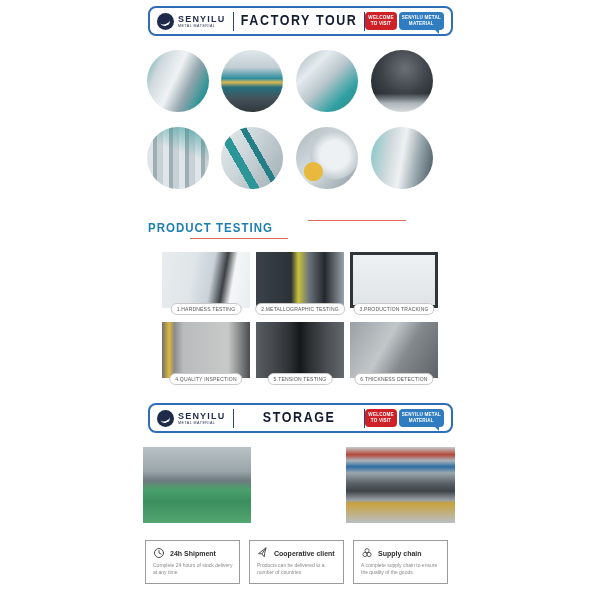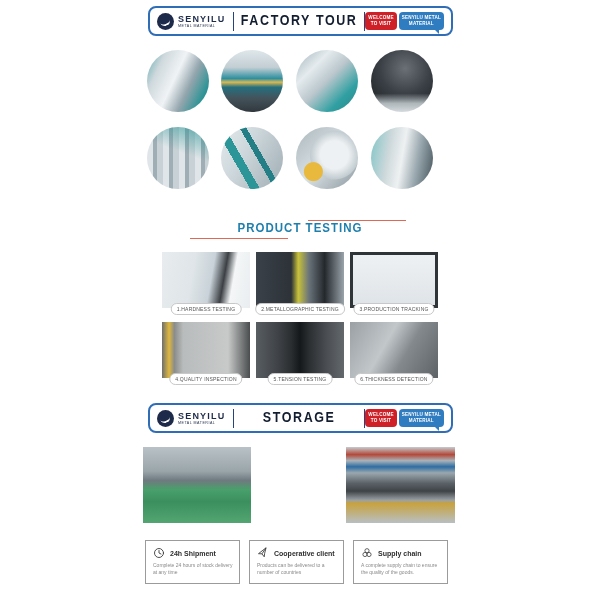--- a/index.html
+++ b/index.html
@@ -42,21 +42,21 @@
   .ph5{background:linear-gradient(200deg,rgba(42,150,150,.7) 0%,rgba(42,150,150,0) 42%),
                   repeating-linear-gradient(90deg,#dfe5e8 0 6px,#9fadb4 6px 10px,#c8d2d6 10px 16px);}
   .ph6{background:linear-gradient(60deg,rgba(0,0,0,0) 30%,#2b9598 30% 40%,rgba(0,0,0,0) 40% 55%,#237f85 55% 62%,rgba(0,0,0,0) 62%),
                   linear-gradient(120deg,#e3e9ec 0%,#cdd7db 40%,#9fadb4 100%);}
   .ph7{background:radial-gradient(circle at 28% 72%,#e8b93c 0 9px,rgba(0,0,0,0) 10px),
                   radial-gradient(circle at 62% 45%,#eef1f3 0 14px,#c2ccd1 24px,rgba(0,0,0,0) 25px),
                   linear-gradient(135deg,#aab6bc,#d9e1e4 50%,#8b989f);}
   .ph8{background:linear-gradient(100deg,#7ec4c6 0%,#cdd8db 30%,#eef1f2 50%,#9aa8af 72%,#44525a 100%);}
 
   
-  .pt-title{position:absolute;left:140px;top:222px;width:320px;text-align:center;
+  .pt-title{position:absolute;left:148px;top:222px;width:320px;
             font-size:11.5px;font-weight:bold;color:#1d7fae;letter-spacing:1px;transform:scaleY(1.05);}
   .line-red{position:absolute;height:1px;background:#dd6a55;}
   .line-red-top{left:308px;top:220px;width:98px;}
   .line-red-bottom{left:190px;top:238px;width:98px;}
 
   
   .t-card{position:absolute;width:88px;height:56px;}
   .tr1{top:252px}.tr2{top:322px}
   .tc1{left:162px}.tc2{left:256px}.tc3{left:350px}
   .t-img{width:100%;height:100%;}

